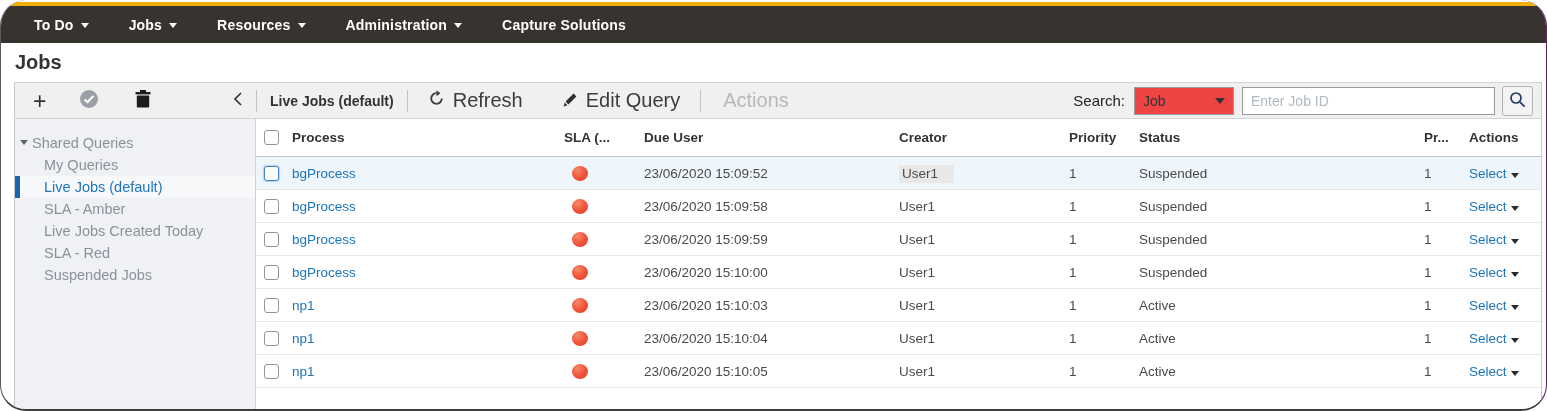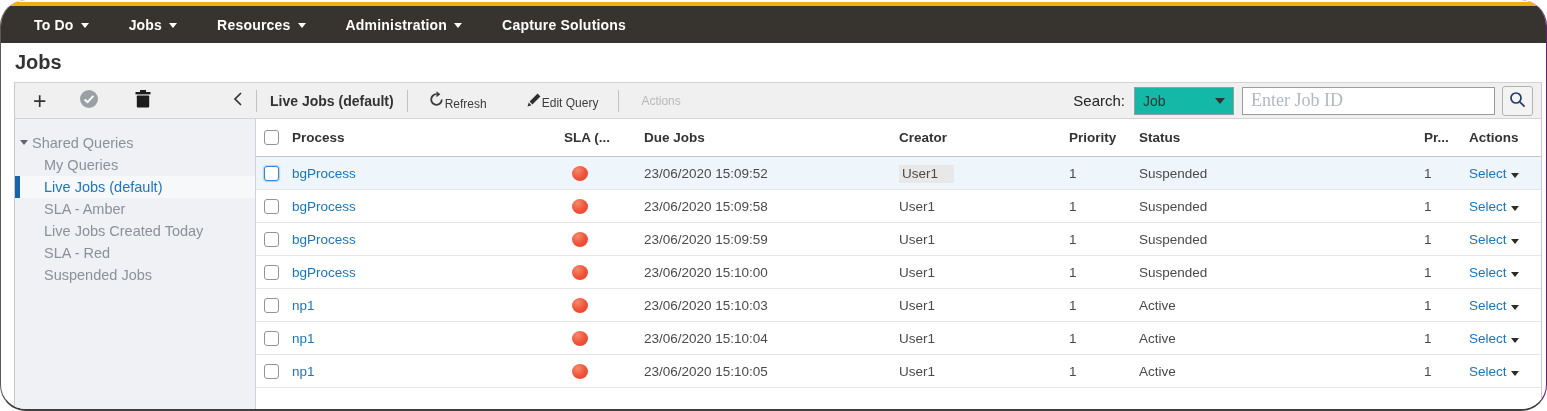--- a/index.html
+++ b/index.html
@@ -24,32 +24,32 @@
   .tb-left{display:flex;align-items:center;width:241px;flex:none;}
   .tb-btn{background:none;border:none;padding:0;margin:0;display:flex;align-items:center;cursor:pointer;
     font-family:inherit;}
   .plus-glyph{font-size:23px;color:#333;font-weight:400;line-height:20px;}
   .tb-left .b-add{margin-left:18px;}
   .tb-left .b-complete{margin-left:33px;}
   .tb-left .b-delete{margin-left:36px;}
   .tb-left .b-collapse{margin-left:auto;margin-right:12px;}
   .tb-divider{width:1px;height:22px;background:#c2c2c2;flex:none;}
   .query-name{font-size:14px;font-weight:bold;color:#333;padding:0 13px;white-space:nowrap;}
-  .tb-action{display:flex;align-items:flex-end;font-size:12px;color:#3c3c3c;margin:0 14px;
+  .tb-action{display:flex;align-items:flex-end;gap:8px;font-size:20px;color:#3c3c3c;margin:0 14px;
     white-space:nowrap;cursor:pointer;background:none;border:none;font-family:inherit;}
   .tb-action.disabled{color:#b8b8b8;cursor:default;margin:0 16px;}
   .search-group{margin-left:auto;display:flex;align-items:center;margin-right:8px;}
   .search-label{font-size:15px;color:#222;margin-right:9px;}
-  .type-select{width:100px;height:28px;background:#14b8a6;border:1px solid #9b9b9b;display:flex;
+  .type-select{width:100px;height:28px;background:#ef4444;border:1px solid #9b9b9b;display:flex;
     align-items:center;box-sizing:border-box;padding:0 8px;cursor:pointer;}
   .type-select .sel-val{font-size:14px;color:#333;flex:1;}
   .sel-caret{width:0;height:0;border-left:5px solid transparent;border-right:5px solid transparent;
     border-top:6px solid #333;}
   .job-input{width:253px;height:28px;box-sizing:border-box;border:1px solid #9b9b9b;margin-left:8px;
-    font-size:18px;padding:0 8px;color:#333;font-family:Liberation Serif, serif;}
+    font-size:14px;padding:0 8px;color:#333;font-family:Liberation Sans, sans-serif;}
   .job-input::placeholder{color:#b1b8c0;}
   .search-btn{width:31px;height:30px;margin-left:7px;background:#f3f3f3;border:1px solid #b3b3b3;
     border-radius:3px;display:flex;align-items:center;justify-content:center;cursor:pointer;}
   
   .content{position:absolute;top:37px;bottom:0;left:0;right:0;display:flex;}
   .sidebar{width:241px;flex:none;background:#eff1f4;border-right:1px solid #cfd2d6;box-sizing:border-box;
     padding-top:13px;}
   .side-item{height:22px;line-height:22px;font-size:14.5px;color:#8b919b;cursor:pointer;position:relative;
     padding-left:29px;white-space:nowrap;}
   .side-item.lvl0{padding-left:17px;}
@@ -204,21 +204,21 @@
               <col style="width:70px">
               <col style="width:285px">
               <col style="width:45px">
               <col style="width:79px">
           </colgroup>
           <thead>
               <tr id="thead-row">
             <th class="cb-col"><span class="cb"></span></th>
           <th>Process</th>
                 <th>SLA (...</th>
-                <th>Due Jobs</th>
+                <th>Due User</th>
                 <th>Creator</th>
                 <th>Priority</th>
                 <th>Status</th>
                 <th>Pr...</th>
                 <th>Actions</th>
               </tr>
             </thead>
           <tbody id="tbody">
               <tr class="selected">
                 <td class="cb-col"><span class="cb focused"></span></td>

